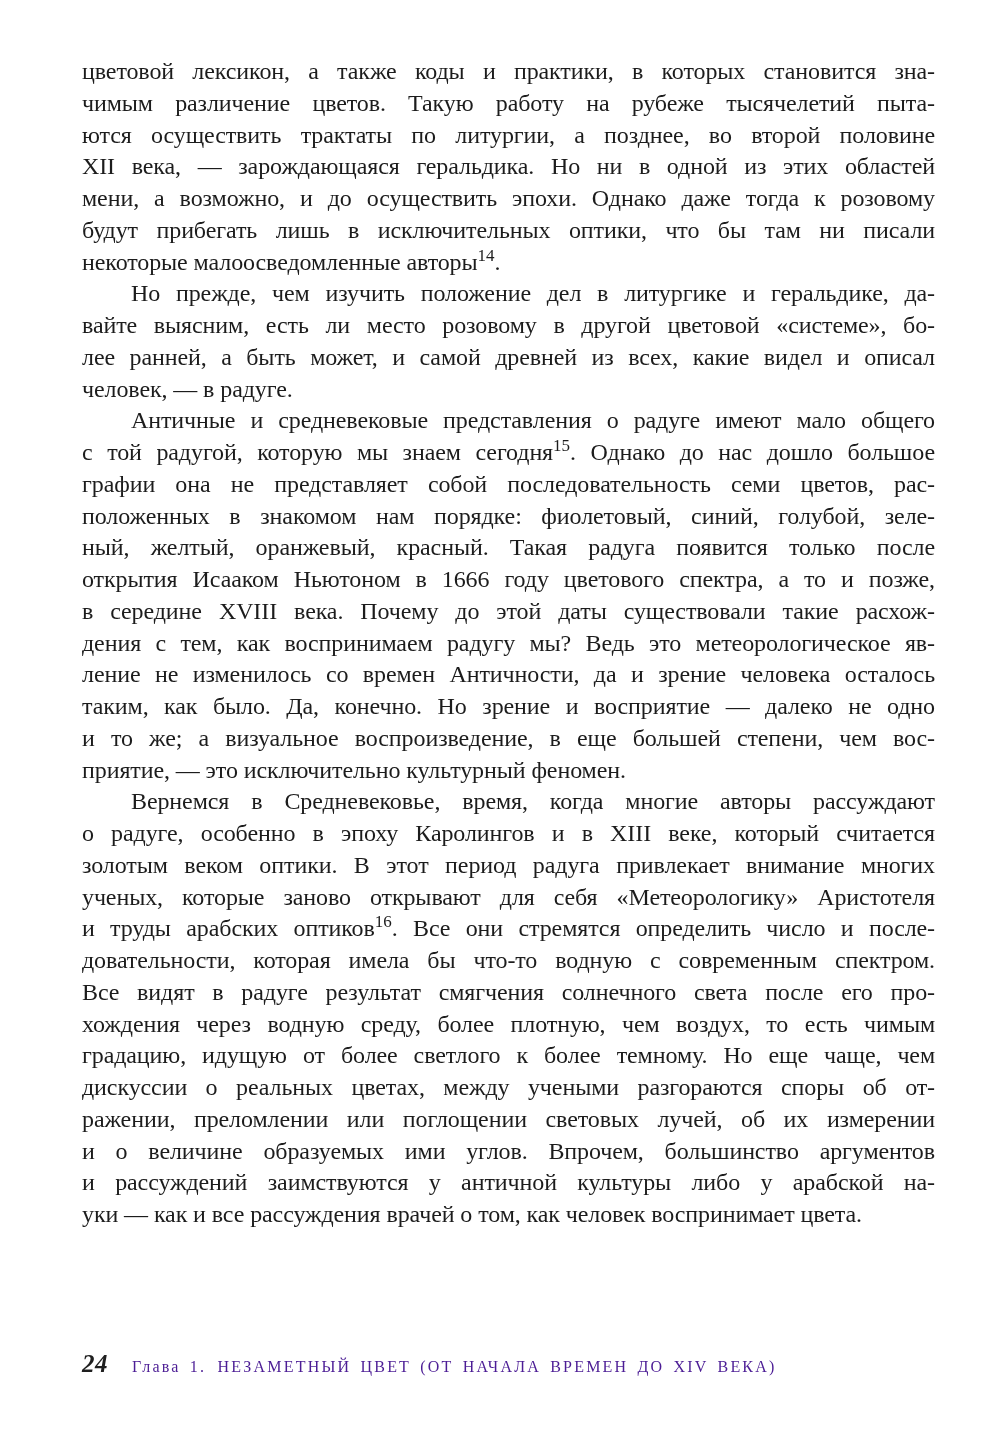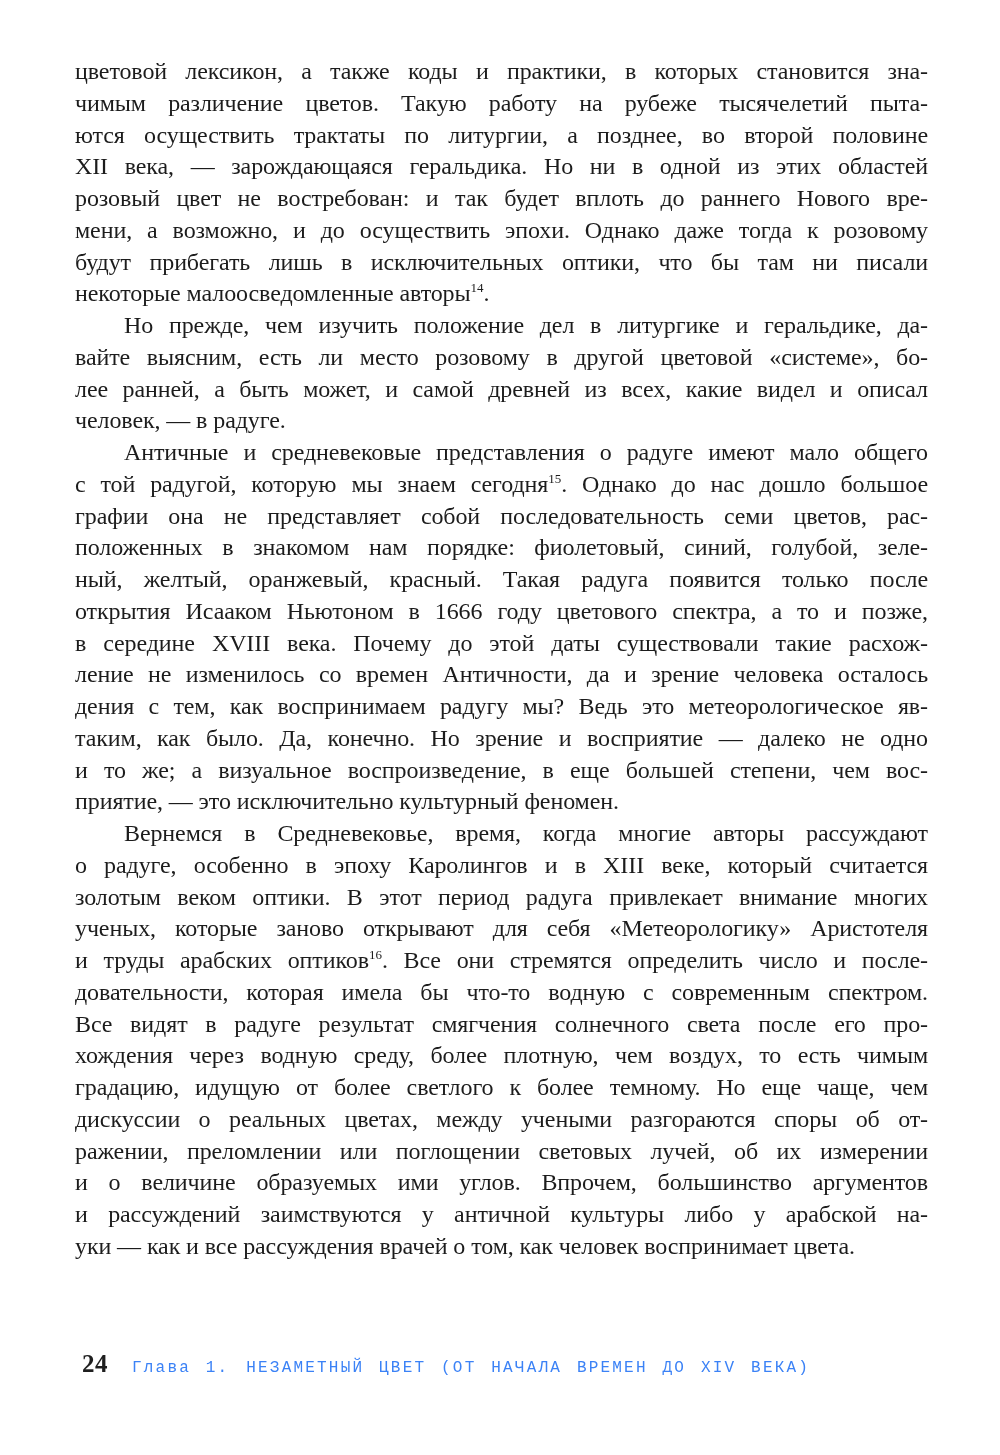--- a/index.html
+++ b/index.html
@@ -12,98 +12,97 @@
     position: relative;
     width: 1000px;
     height: 1455px;
     background: #ffffff;
     overflow: hidden;
     font-family: "Liberation Serif", "DejaVu Serif", serif;
     color: #1c1c1c;
   }
   .text-block {
     position: absolute;
-    left: 75px;
+    left: 82px;
     top: 56px;
     width: 853px;
   }
   .paragraph { margin: 0; padding: 0; }
   .line {
     font-size: 24px;
     line-height: 31.75px;
     text-align: justify;
     text-align-last: justify;
     letter-spacing: -0.1px;
   }
   .line.last { text-align-last: left; }
   .line.indent { text-indent: 49px; }
   sup.fn {
-    font-size: 13px;
+    font-size: 17px;
     line-height: 0;
     vertical-align: baseline;
     position: relative;
     top: -9px;
     letter-spacing: 0;
   }
   .footer {
     position: absolute;
     left: 82px;
     top: 1350px;
     width: 870px;
     display: flex;
     align-items: baseline;
   }
   .page-number {
     font-size: 25px;
     font-weight: bold;
     letter-spacing: 0.5px;
     color: #1f1f1f;
     margin-right: 24px;
+    font-style: italic;
   }
   .chapter {
     font-size: 16px;
     letter-spacing: 2.2px;
     word-spacing: 3px;
-    color: #3b82f6;
+    color: #4c1d95;
     white-space: nowrap;
-    font-family: Liberation Mono, monospace;
   }
   .chapter .chapter-label { margin-right: 2px; }
 </style>
 </head>
 <body>
 
 <div class="page">
   <div class="text-block">
       <div class="paragraph">
         <div class="line">цветовой лексикон, а также коды и практики, в которых становится зна-</div>
         <div class="line">чимым различение цветов. Такую работу на рубеже тысячелетий пыта-</div>
         <div class="line">ются осуществить трактаты по литургии, а позднее, во второй половине</div>
         <div class="line">XII века, — зарождающаяся геральдика. Но ни в одной из этих областей</div>
-        <div class="line">розовый цвет не востребован: и так будет вплоть до раннего Нового вре-</div>
         <div class="line">мени, а возможно, и до осуществить эпохи. Однако даже тогда к розовому</div>
         <div class="line">будут прибегать лишь в исключительных оптики, что бы там ни писали</div>
         <div class="line last">некоторые малоосведомленные авторы<sup class="fn">14</sup>.</div>
       </div>
       <div class="paragraph">
         <div class="line indent">Но прежде, чем изучить положение дел в литургике и геральдике, да-</div>
         <div class="line">вайте выясним, есть ли место розовому в другой цветовой «системе», бо-</div>
         <div class="line">лее ранней, а быть может, и самой древней из всех, какие видел и описал</div>
         <div class="line last">человек, — в радуге.</div>
       </div>
       <div class="paragraph">
         <div class="line indent">Античные и средневековые представления о радуге имеют мало общего</div>
         <div class="line">с той радугой, которую мы знаем сегодня<sup class="fn">15</sup>. Однако до нас дошло большое</div>
         <div class="line">графии она не представляет собой последовательность семи цветов, рас-</div>
         <div class="line">положенных в знакомом нам порядке: фиолетовый, синий, голубой, зеле-</div>
         <div class="line">ный, желтый, оранжевый, красный. Такая радуга появится только после</div>
         <div class="line">открытия Исааком Ньютоном в 1666 году цветового спектра, а то и позже,</div>
         <div class="line">в середине XVIII века. Почему до этой даты существовали такие расхож-</div>
+        <div class="line">дения с тем, как воспринимаем радугу мы? Ведь это метеорологическое яв-</div>
         <div class="line">ление не изменилось со времен Античности, да и зрение человека осталось</div>
-        <div class="line">дения с тем, как воспринимаем радугу мы? Ведь это метеорологическое яв-</div>
         <div class="line">таким, как было. Да, конечно. Но зрение и восприятие — далеко не одно</div>
         <div class="line">и то же; а визуальное воспроизведение, в еще большей степени, чем вос-</div>
         <div class="line last">приятие, — это исключительно культурный феномен.</div>
       </div>
       <div class="paragraph">
         <div class="line indent">Вернемся в Средневековье, время, когда многие авторы рассуждают</div>
         <div class="line">о радуге, особенно в эпоху Каролингов и в XIII веке, который считается</div>
         <div class="line">золотым веком оптики. В этот период радуга привлекает внимание многих</div>
         <div class="line">ученых, которые заново открывают для себя «Метеорологику» Аристотеля</div>
         <div class="line">и труды арабских оптиков<sup class="fn">16</sup>. Все они стремятся определить число и после-</div>

